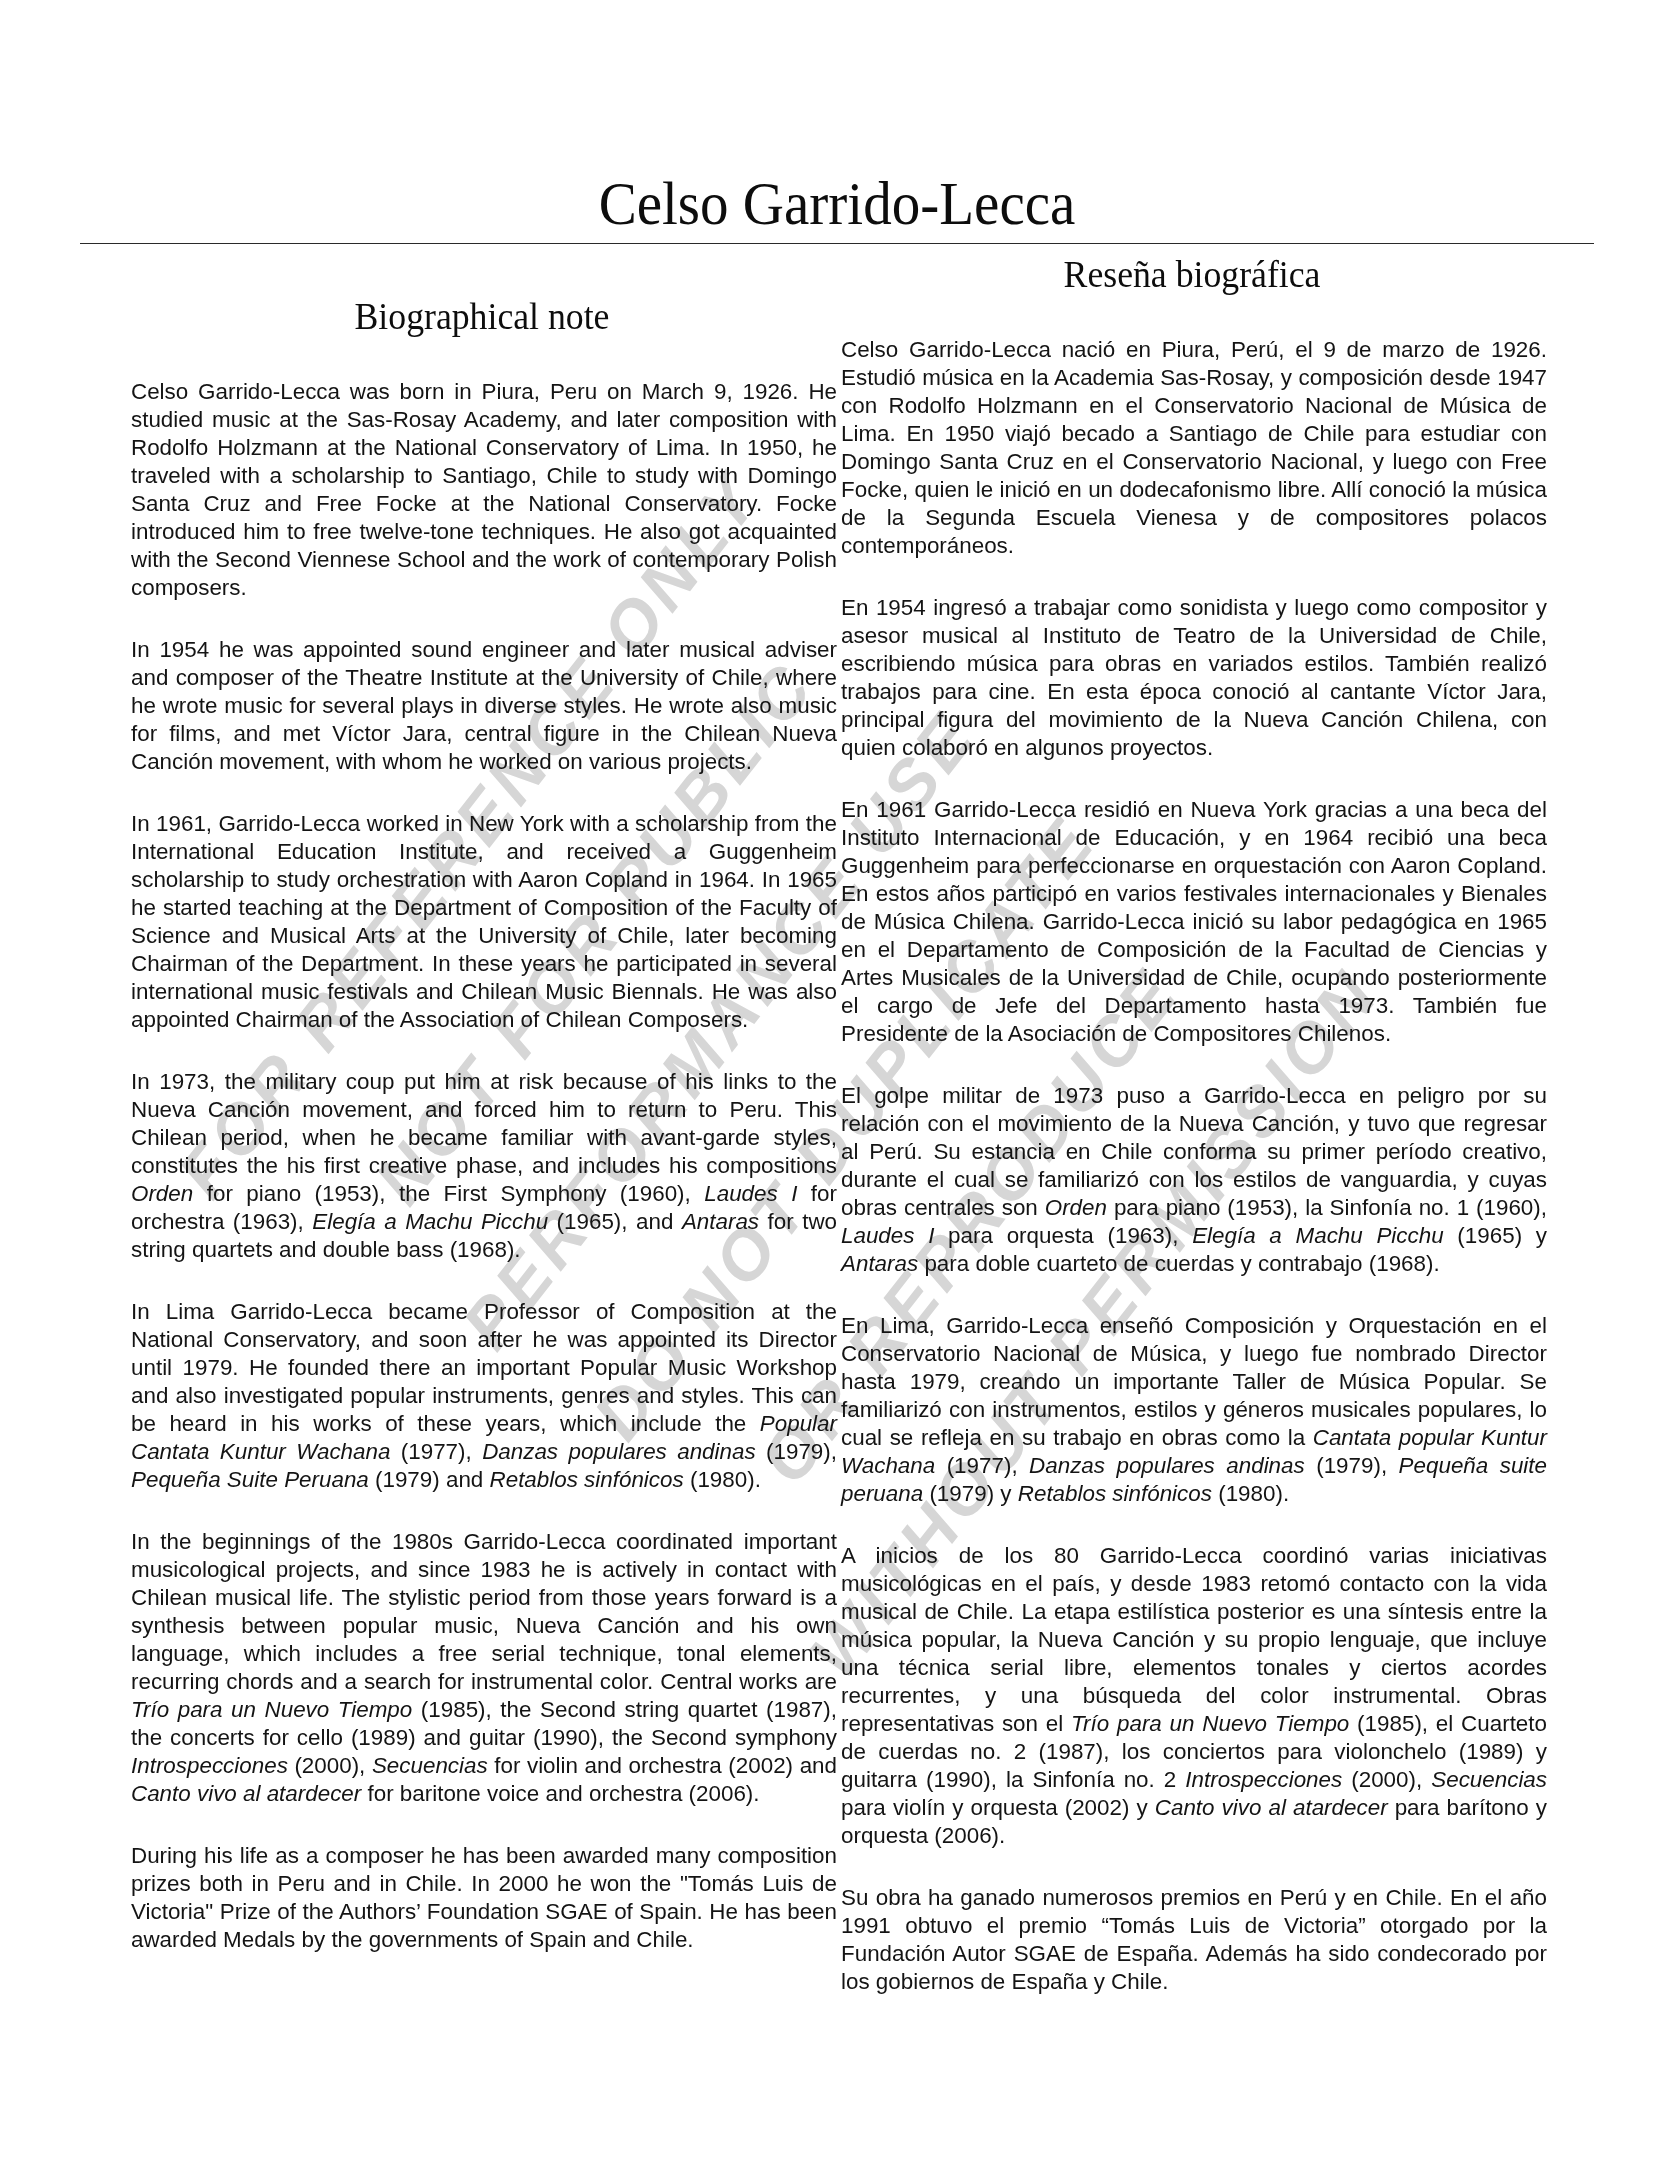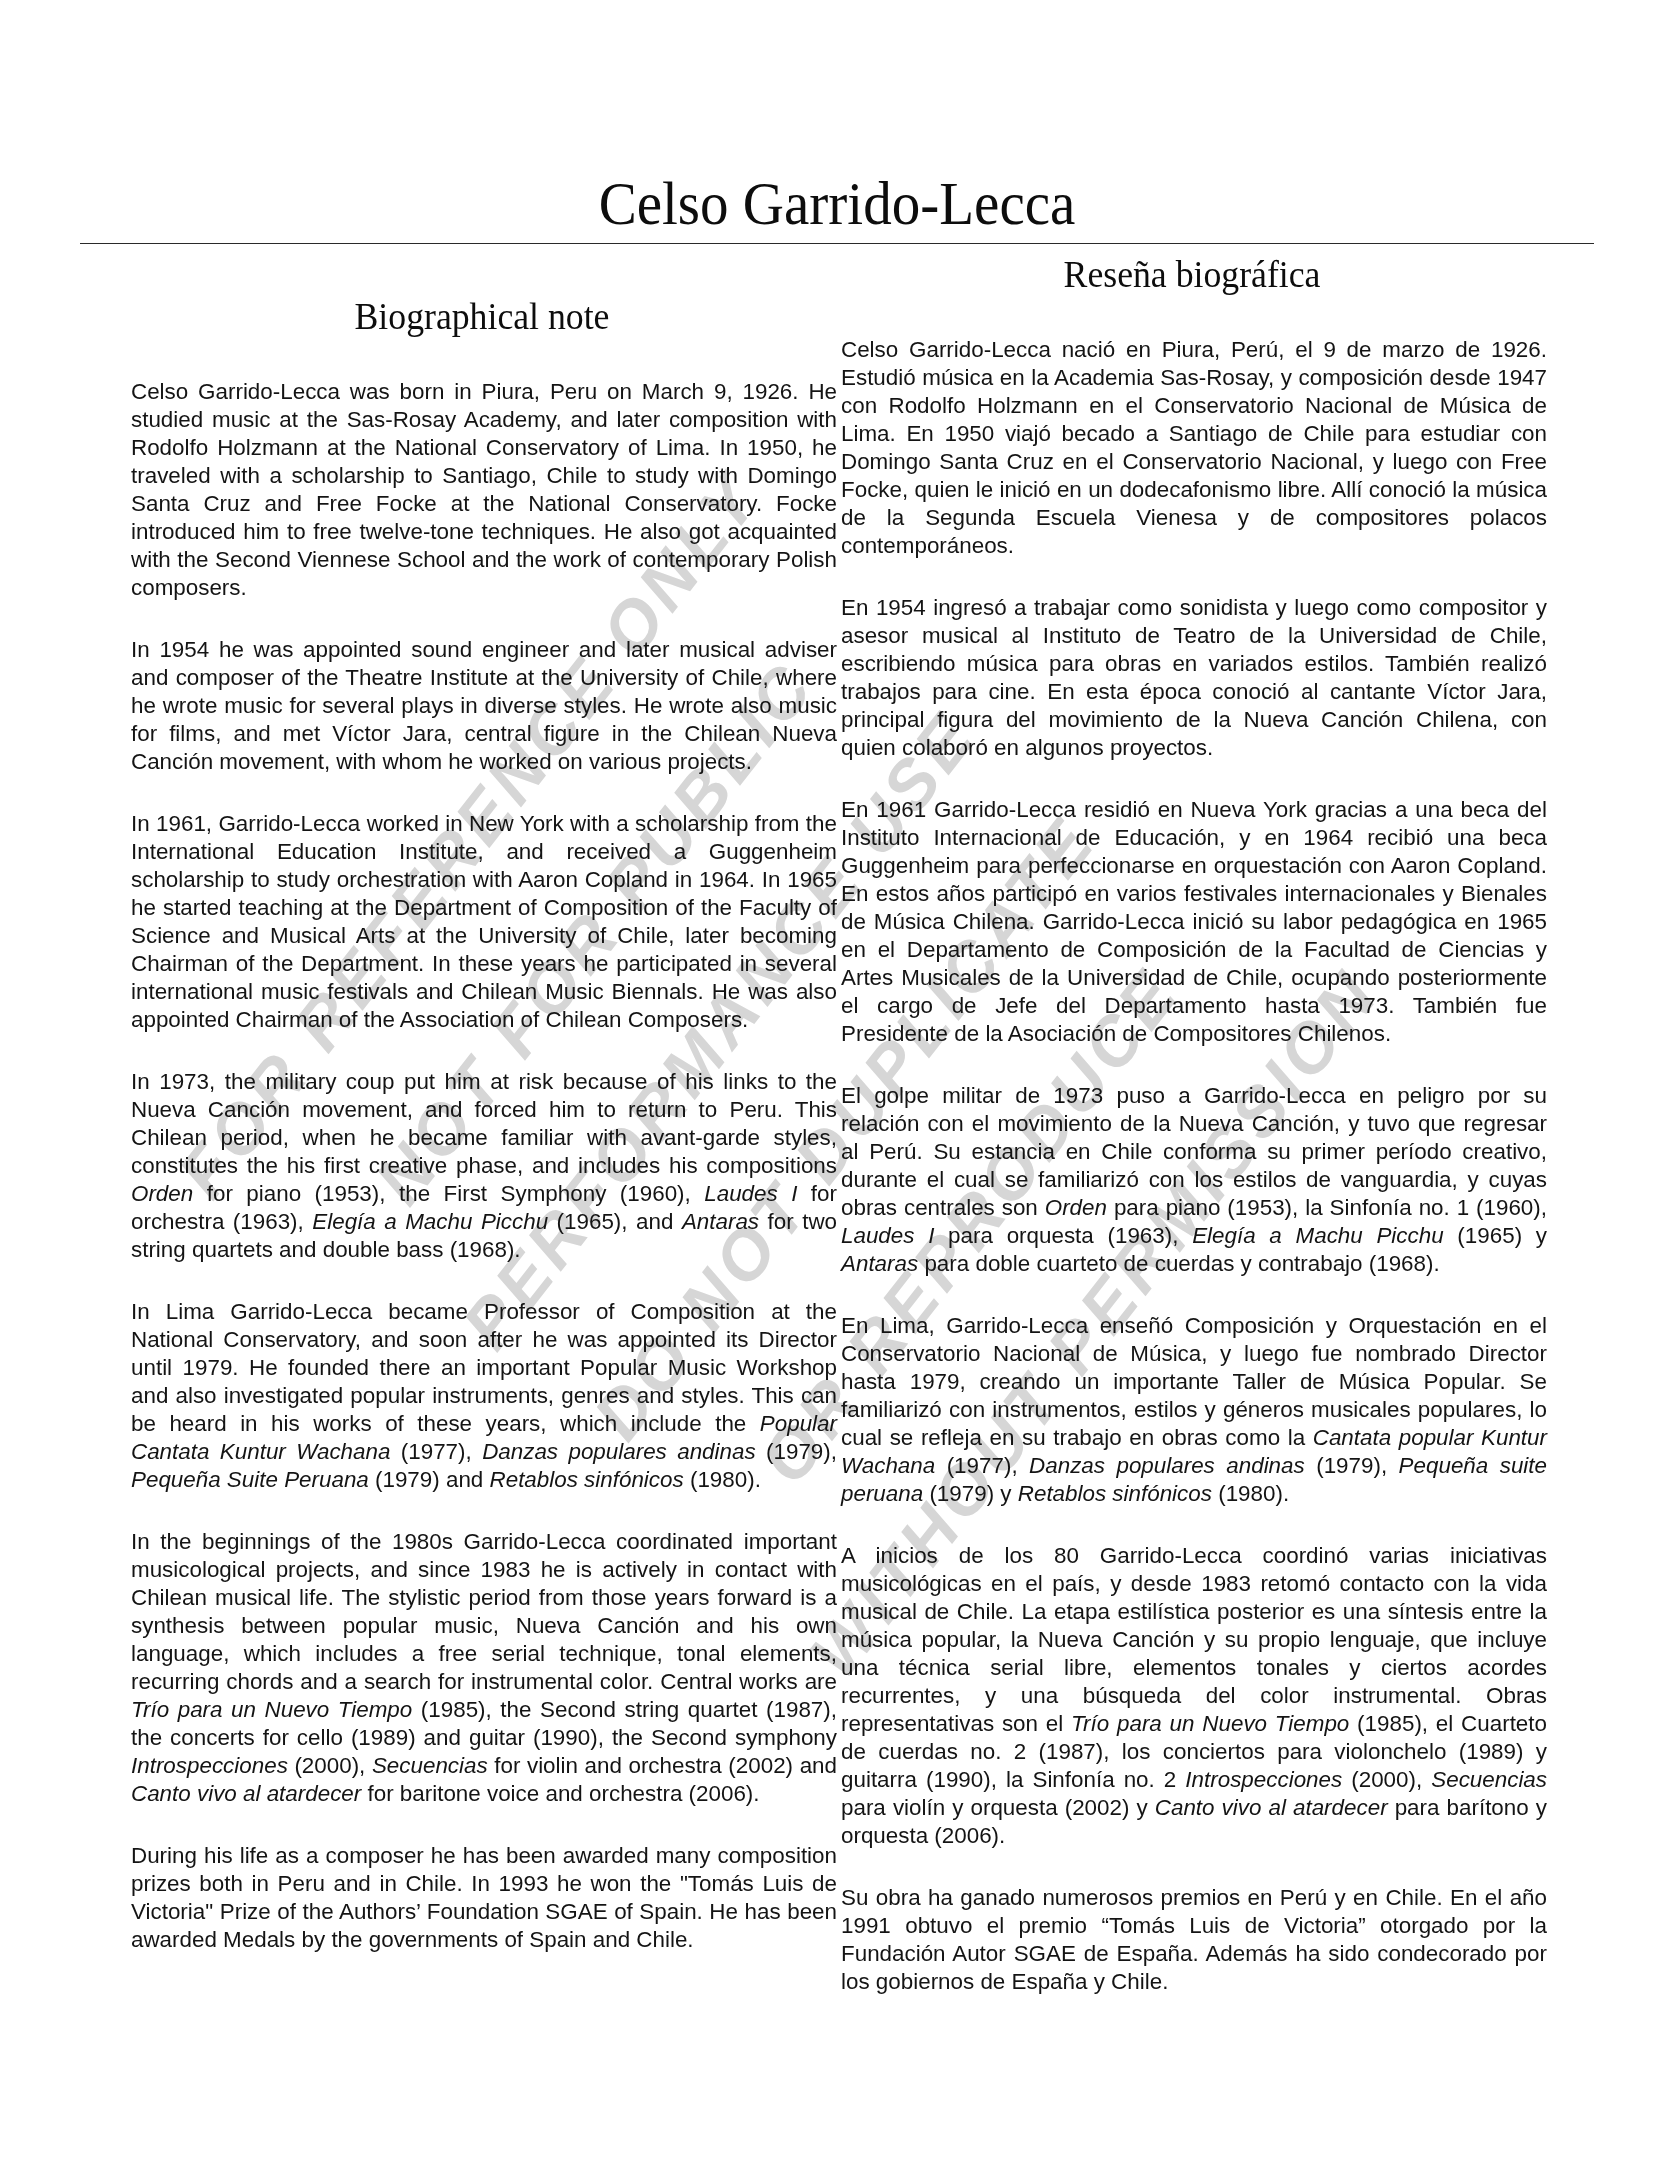--- a/index.html
+++ b/index.html
@@ -103,21 +103,21 @@
 
       <section class="col">
         <h2 class="col-heading">Biographical note</h2>
         <div class="paragraphs">
             <p>Celso Garrido-Lecca was born in Piura, Peru on March 9, 1926. He studied music at the Sas-Rosay Academy, and later composition with Rodolfo Holzmann at the National Conservatory of Lima. In 1950, he traveled with a scholarship to Santiago, Chile to study with Domingo Santa Cruz and Free Focke at the National Conservatory. Focke introduced him to free twelve-tone techniques. He also got acquainted with the Second Viennese School and the work of contemporary Polish composers.</p>
             <p>In 1954 he was appointed sound engineer and later musical adviser and composer of the Theatre Institute at the University of Chile, where he wrote music for several plays in diverse styles. He wrote also music for films, and met Víctor Jara, central figure in the Chilean Nueva Canción movement, with whom he worked on various projects.</p>
             <p>In 1961, Garrido-Lecca worked in New York with a scholarship from the International Education Institute, and received a Guggenheim scholarship to study orchestration with Aaron Copland in 1964. In 1965 he started teaching at the Department of Composition of the Faculty of Science and Musical Arts at the University of Chile, later becoming Chairman of the Department. In these years he participated in several international music festivals and Chilean Music Biennals. He was also appointed Chairman of the Association of Chilean Composers.</p>
             <p>In 1973, the military coup put him at risk because of his links to the Nueva Canción movement, and forced him to return to Peru. This Chilean period, when he became familiar with avant-garde styles, constitutes the his first creative phase, and includes his compositions <i>Orden</i> for piano (1953), the First Symphony (1960), <i>Laudes I</i> for orchestra (1963), <i>Elegía a Machu Picchu</i> (1965), and <i>Antaras</i> for two string quartets and double bass (1968).</p>
             <p>In Lima Garrido-Lecca became Professor of Composition at the National Conservatory, and soon after he was appointed its Director until 1979. He founded there an important Popular Music Workshop and also investigated popular instruments, genres and styles. This can be heard in his works of these years, which include the <i>Popular Cantata Kuntur Wachana</i> (1977), <i>Danzas populares andinas</i> (1979), <i>Pequeña Suite Peruana</i> (1979) and <i>Retablos sinfónicos</i> (1980).</p>
             <p>In the beginnings of the 1980s Garrido-Lecca coordinated important musicological projects, and since 1983 he is actively in contact with Chilean musical life. The stylistic period from those years forward is a synthesis between popular music, Nueva Canción and his own language, which includes a free serial technique, tonal elements, recurring chords and a search for instrumental color. Central works are <i>Trío para un Nuevo Tiempo</i> (1985), the Second string quartet (1987), the concerts for cello (1989) and guitar (1990), the Second symphony <i>Introspecciones</i> (2000), <i>Secuencias</i> for violin and orchestra (2002) and <i>Canto vivo al atardecer</i> for baritone voice and orchestra (2006).</p>
-            <p>During his life as a composer he has been awarded many composition prizes both in Peru and in Chile. In 1993 he won the "Tomás Luis de Victoria" Prize of the Authors’ Foundation SGAE of Spain. He has been awarded Medals by the governments of Spain and Chile.</p>
+            <p>During his life as a composer he has been awarded many composition prizes both in Peru and in Chile. In 2000 he won the "Tomás Luis de Victoria" Prize of the Authors’ Foundation SGAE of Spain. He has been awarded Medals by the governments of Spain and Chile.</p>
           </div>
       </section>
 
       <section class="col">
         <h2 class="col-heading">Reseña biográfica</h2>
         <div class="paragraphs">
             <p>Celso Garrido-Lecca nació en Piura, Perú, el 9 de marzo de 1926. Estudió música en la Academia Sas-Rosay, y composición desde 1947 con Rodolfo Holzmann en el Conservatorio Nacional de Música de Lima. En 1950 viajó becado a Santiago de Chile para estudiar con Domingo Santa Cruz en el Conservatorio Nacional, y luego con Free Focke, quien le inició en un dodecafonismo libre. Allí conoció la música de la Segunda Escuela Vienesa y de compositores polacos contemporáneos.</p>
             <p>En 1954 ingresó a trabajar como sonidista y luego como compositor y asesor musical al Instituto de Teatro de la Universidad de Chile, escribiendo música para obras en variados estilos. También realizó trabajos para cine. En esta época conoció al cantante Víctor Jara, principal figura del movimiento de la Nueva Canción Chilena, con quien colaboró en algunos proyectos.</p>
             <p>En 1961 Garrido-Lecca residió en Nueva York gracias a una beca del Instituto Internacional de Educación, y en 1964 recibió una beca Guggenheim para perfeccionarse en orquestación con Aaron Copland. En estos años participó en varios festivales internacionales y Bienales de Música Chilena. Garrido-Lecca inició su labor pedagógica en 1965 en el Departamento de Composición de la Facultad de Ciencias y Artes Musicales de la Universidad de Chile, ocupando posteriormente el cargo de Jefe del Departamento hasta 1973. También fue Presidente de la Asociación de Compositores Chilenos.</p>
             <p>El golpe militar de 1973 puso a Garrido-Lecca en peligro por su relación con el movimiento de la Nueva Canción, y tuvo que regresar al Perú. Su estancia en Chile conforma su primer período creativo, durante el cual se familiarizó con los estilos de vanguardia, y cuyas obras centrales son <i>Orden</i> para piano (1953), la Sinfonía no. 1 (1960), <i>Laudes I</i> para orquesta (1963), <i>Elegía a Machu Picchu</i> (1965) y <i>Antaras</i> para doble cuarteto de cuerdas y contrabajo (1968).</p>

